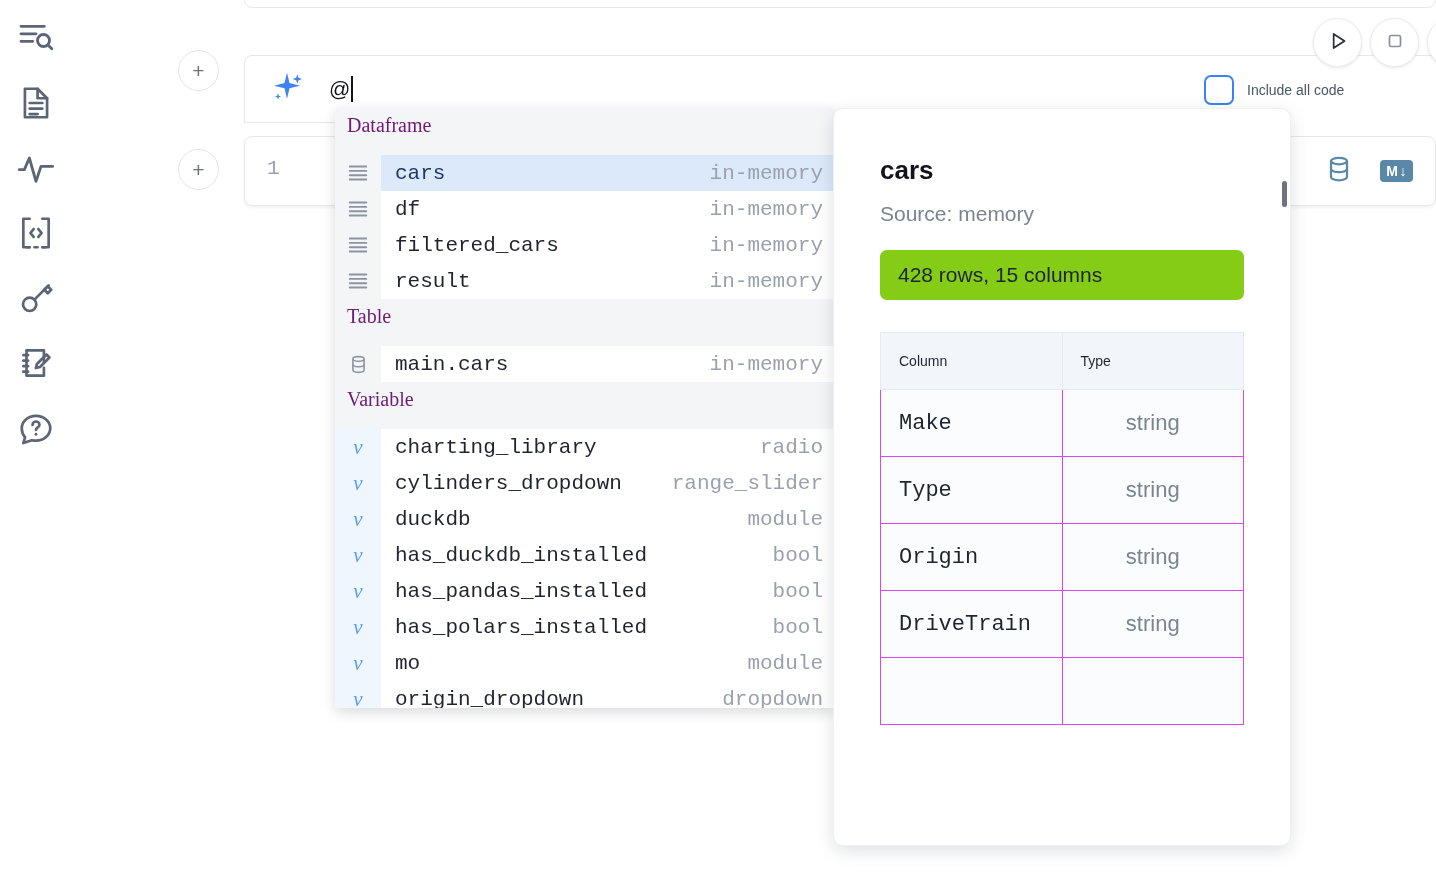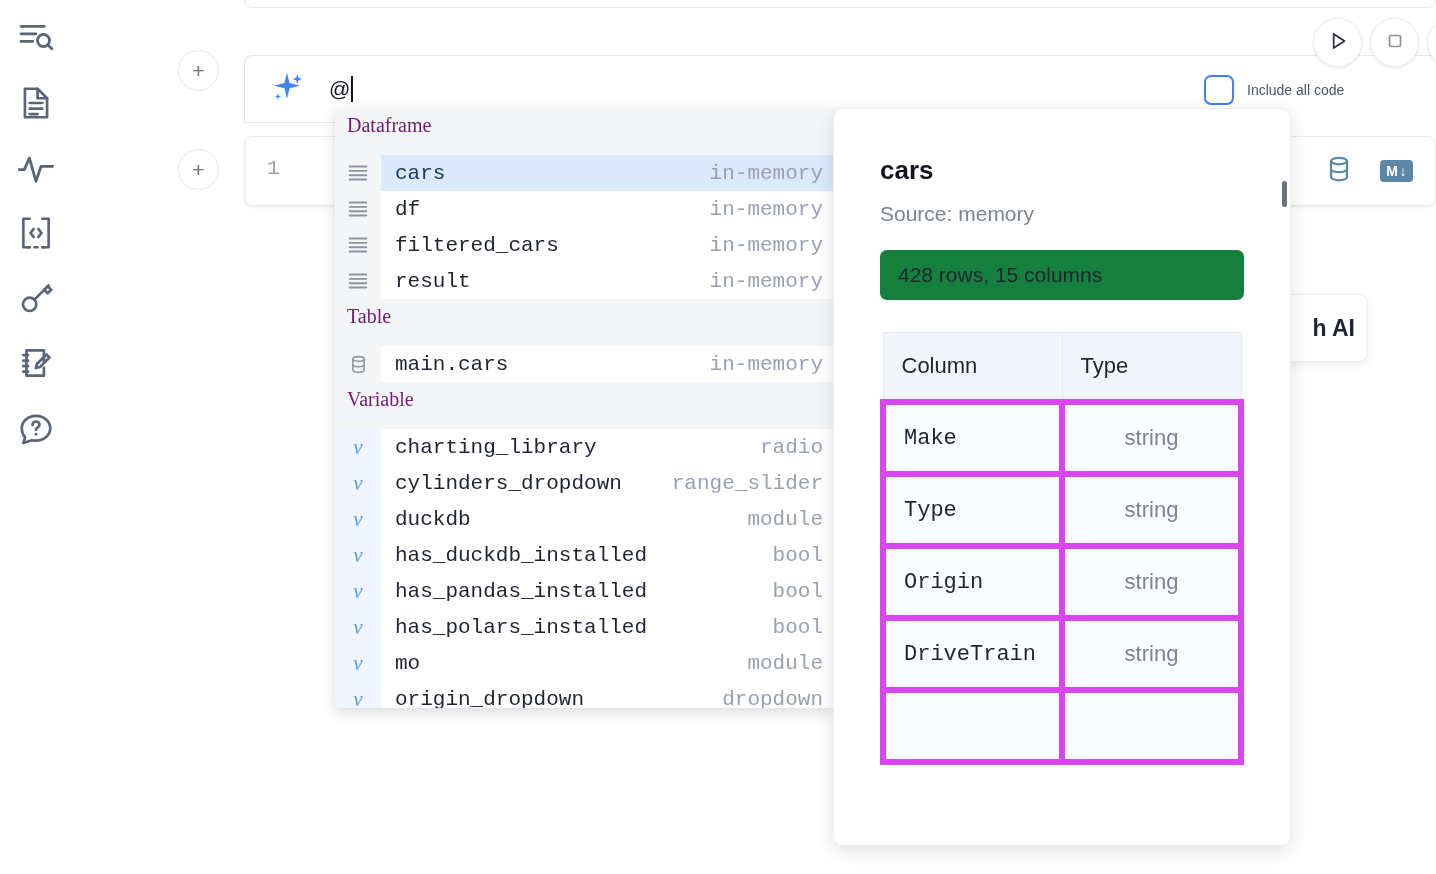--- a/index.html
+++ b/index.html
@@ -187,36 +187,36 @@
   .doc-inner { padding: 46px 46px 0 46px; }
   .doc-title {
     font-size: 26px; font-weight: 700; color: #11141b;
     font-family: "Liberation Sans", sans-serif;
   }
   .doc-source {
     margin-top: 16px; font-size: 21px; color: #7b8493;
     font-family: "Liberation Sans", sans-serif;
   }
   .doc-stats {
-    margin-top: 24px; background: #15803d; border-radius: 7px;
+    margin-top: 24px; background: #84cc16; border-radius: 7px;
     padding: 13px 18px; font-size: 21px; color: #1f2430;
     font-family: "Liberation Sans", sans-serif;
   }
   .doc-table {
     margin-top: 32px; width: 100%; border-collapse: collapse;
     table-layout: fixed;
   }
   .doc-table th {
     background: #f2f5f9; text-align: left;
-    font-size: 22px; font-weight: 400; color: #1f2430;
+    font-size: 14px; font-weight: 400; color: #1f2430;
     padding: 20px 18px; border: 1px solid #e6eaf0;
     font-family: "Liberation Sans", sans-serif;
   }
   .doc-table td {
-    padding: 20px 18px; border: 6px solid #d946ef;
+    padding: 20px 18px; border: 1px solid #d946ef;
     background: #fbfcfd; font-size: 22px;
   }
   .doc-table td.col {
     color: #1f2430; font-family: "Liberation Mono", monospace;
   }
   .doc-table td.typ {
     color: #7b8493; font-family: "Liberation Sans", sans-serif; text-align: center;
   }
   .doc-scroll {
     position: absolute; right: 3px; top: 72px;
@@ -353,21 +353,20 @@
           <path d="M5.6 11.9c0 1.44 2.87 2.6 6.4 2.6s6.4-1.16 6.4-2.6"></path>
         </svg>
       </span>
       <span class="md-badge">
         <span>M</span>
           <span>↓</span>
       </span>
     </div>
   </div>
 
-  <div class="ai-chip">h AI</div>
 
   <div class="ac" id="autocomplete">
       <div class="ac-group">Dataframe</div>
       <div class="ac-row sel">
         <span class="ac-ic">
           <svg width="22" height="22" viewBox="0 0 24 24" stroke="#8c94a3" stroke-width="2.1" stroke-linecap="round">
             <path d="M3 5h18M3 9.7h18M3 14.4h18M3 19h18"></path>
           </svg>
         </span>
         <div class="ac-row-inner">

